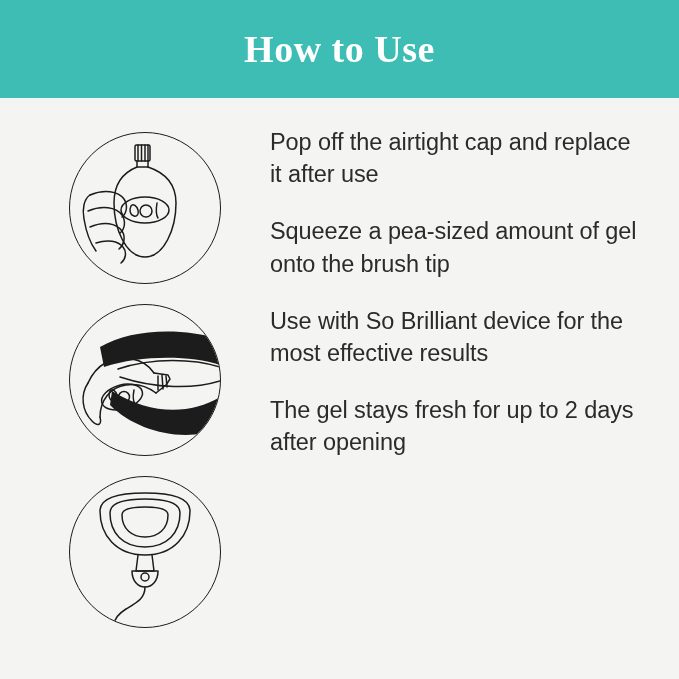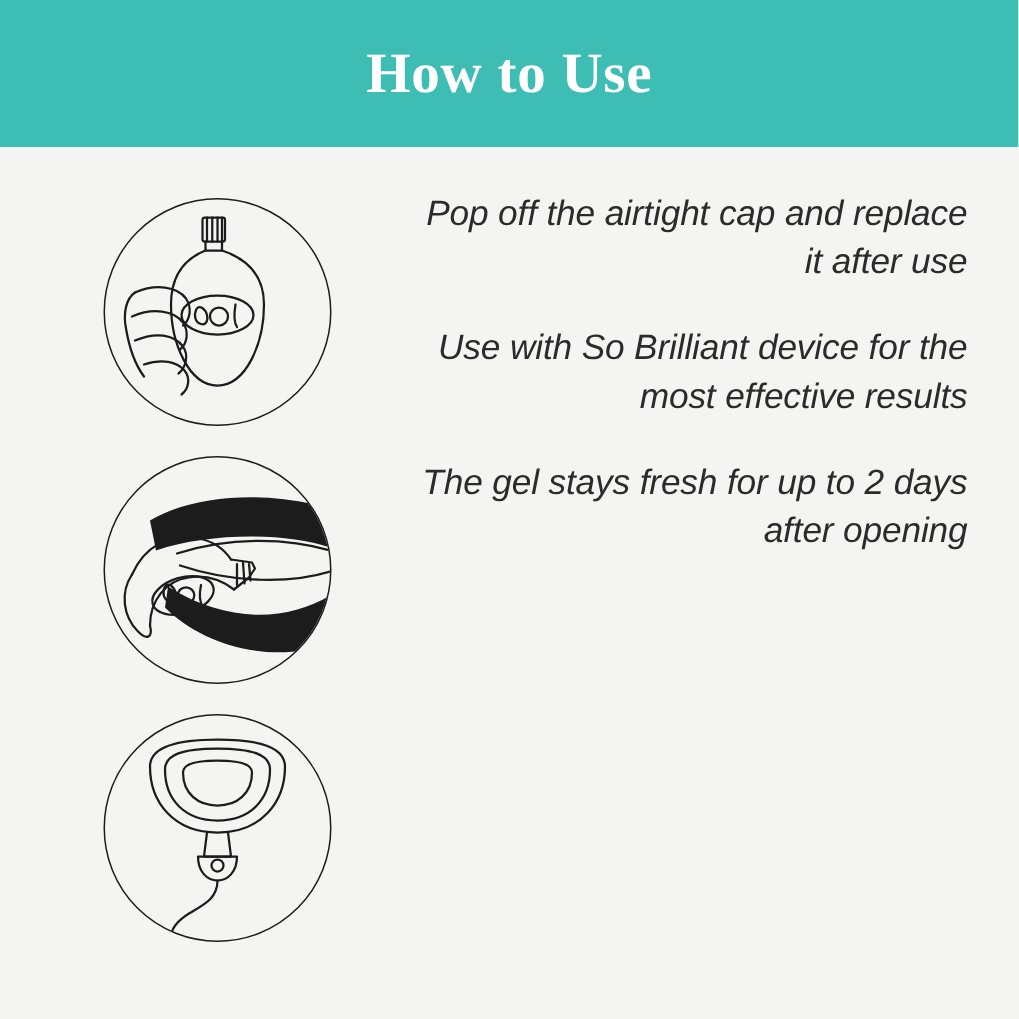--- a/index.html
+++ b/index.html
@@ -12,21 +12,20 @@
     background: #f4f4f2;
     font-family: "Liberation Sans", sans-serif;
     overflow: hidden;
   }
   .page {
     position: relative;
     width: 679px;
     height: 679px;
     background: #f4f4f2;
     box-sizing: border-box;
-    text-align: right;
   }
   
   .header {
     width: 100%;
     height: 98px;
     background: #3dbdb4;
     display: flex;
     align-items: center;
     justify-content: center;
     box-sizing: border-box;
@@ -74,21 +73,20 @@
     padding-left: 14px;
     padding-top: 2px;
     box-sizing: border-box;
   }
   .step {
     color: #2b2b2b;
     font-size: 23.5px;
     line-height: 1.37;
     margin: 0 0 25px 0;
     letter-spacing: -0.1px;
-    font-style: italic;
   }
   .step:last-child { margin-bottom: 0; }
 </style>
 </head>
 <body>
 
 <div class="page">
 
   <div class="header">
     <h1 class="header-title">How to Use</h1>
@@ -163,18 +161,19 @@
           <circle cx="75" cy="100" r="4"></circle>
 
           <path d="M75 110 C 75 122, 66 126, 56 132 C 48 137, 44 142, 44 148"></path>
         </svg>
       </div>
 
     </div>
 
     <div class="steps">
       <p class="step">Pop off the airtight cap and replace it after use</p>
+      <p class="step">Squeeze a pea-sized amount of gel onto the brush tip</p>
       <p class="step">Use with So Brilliant device for the most effective results</p>
       <p class="step">The gel stays fresh for up to 2 days after opening</p>
     </div>
 
   </div>
 </div>
 
 </body></html>

